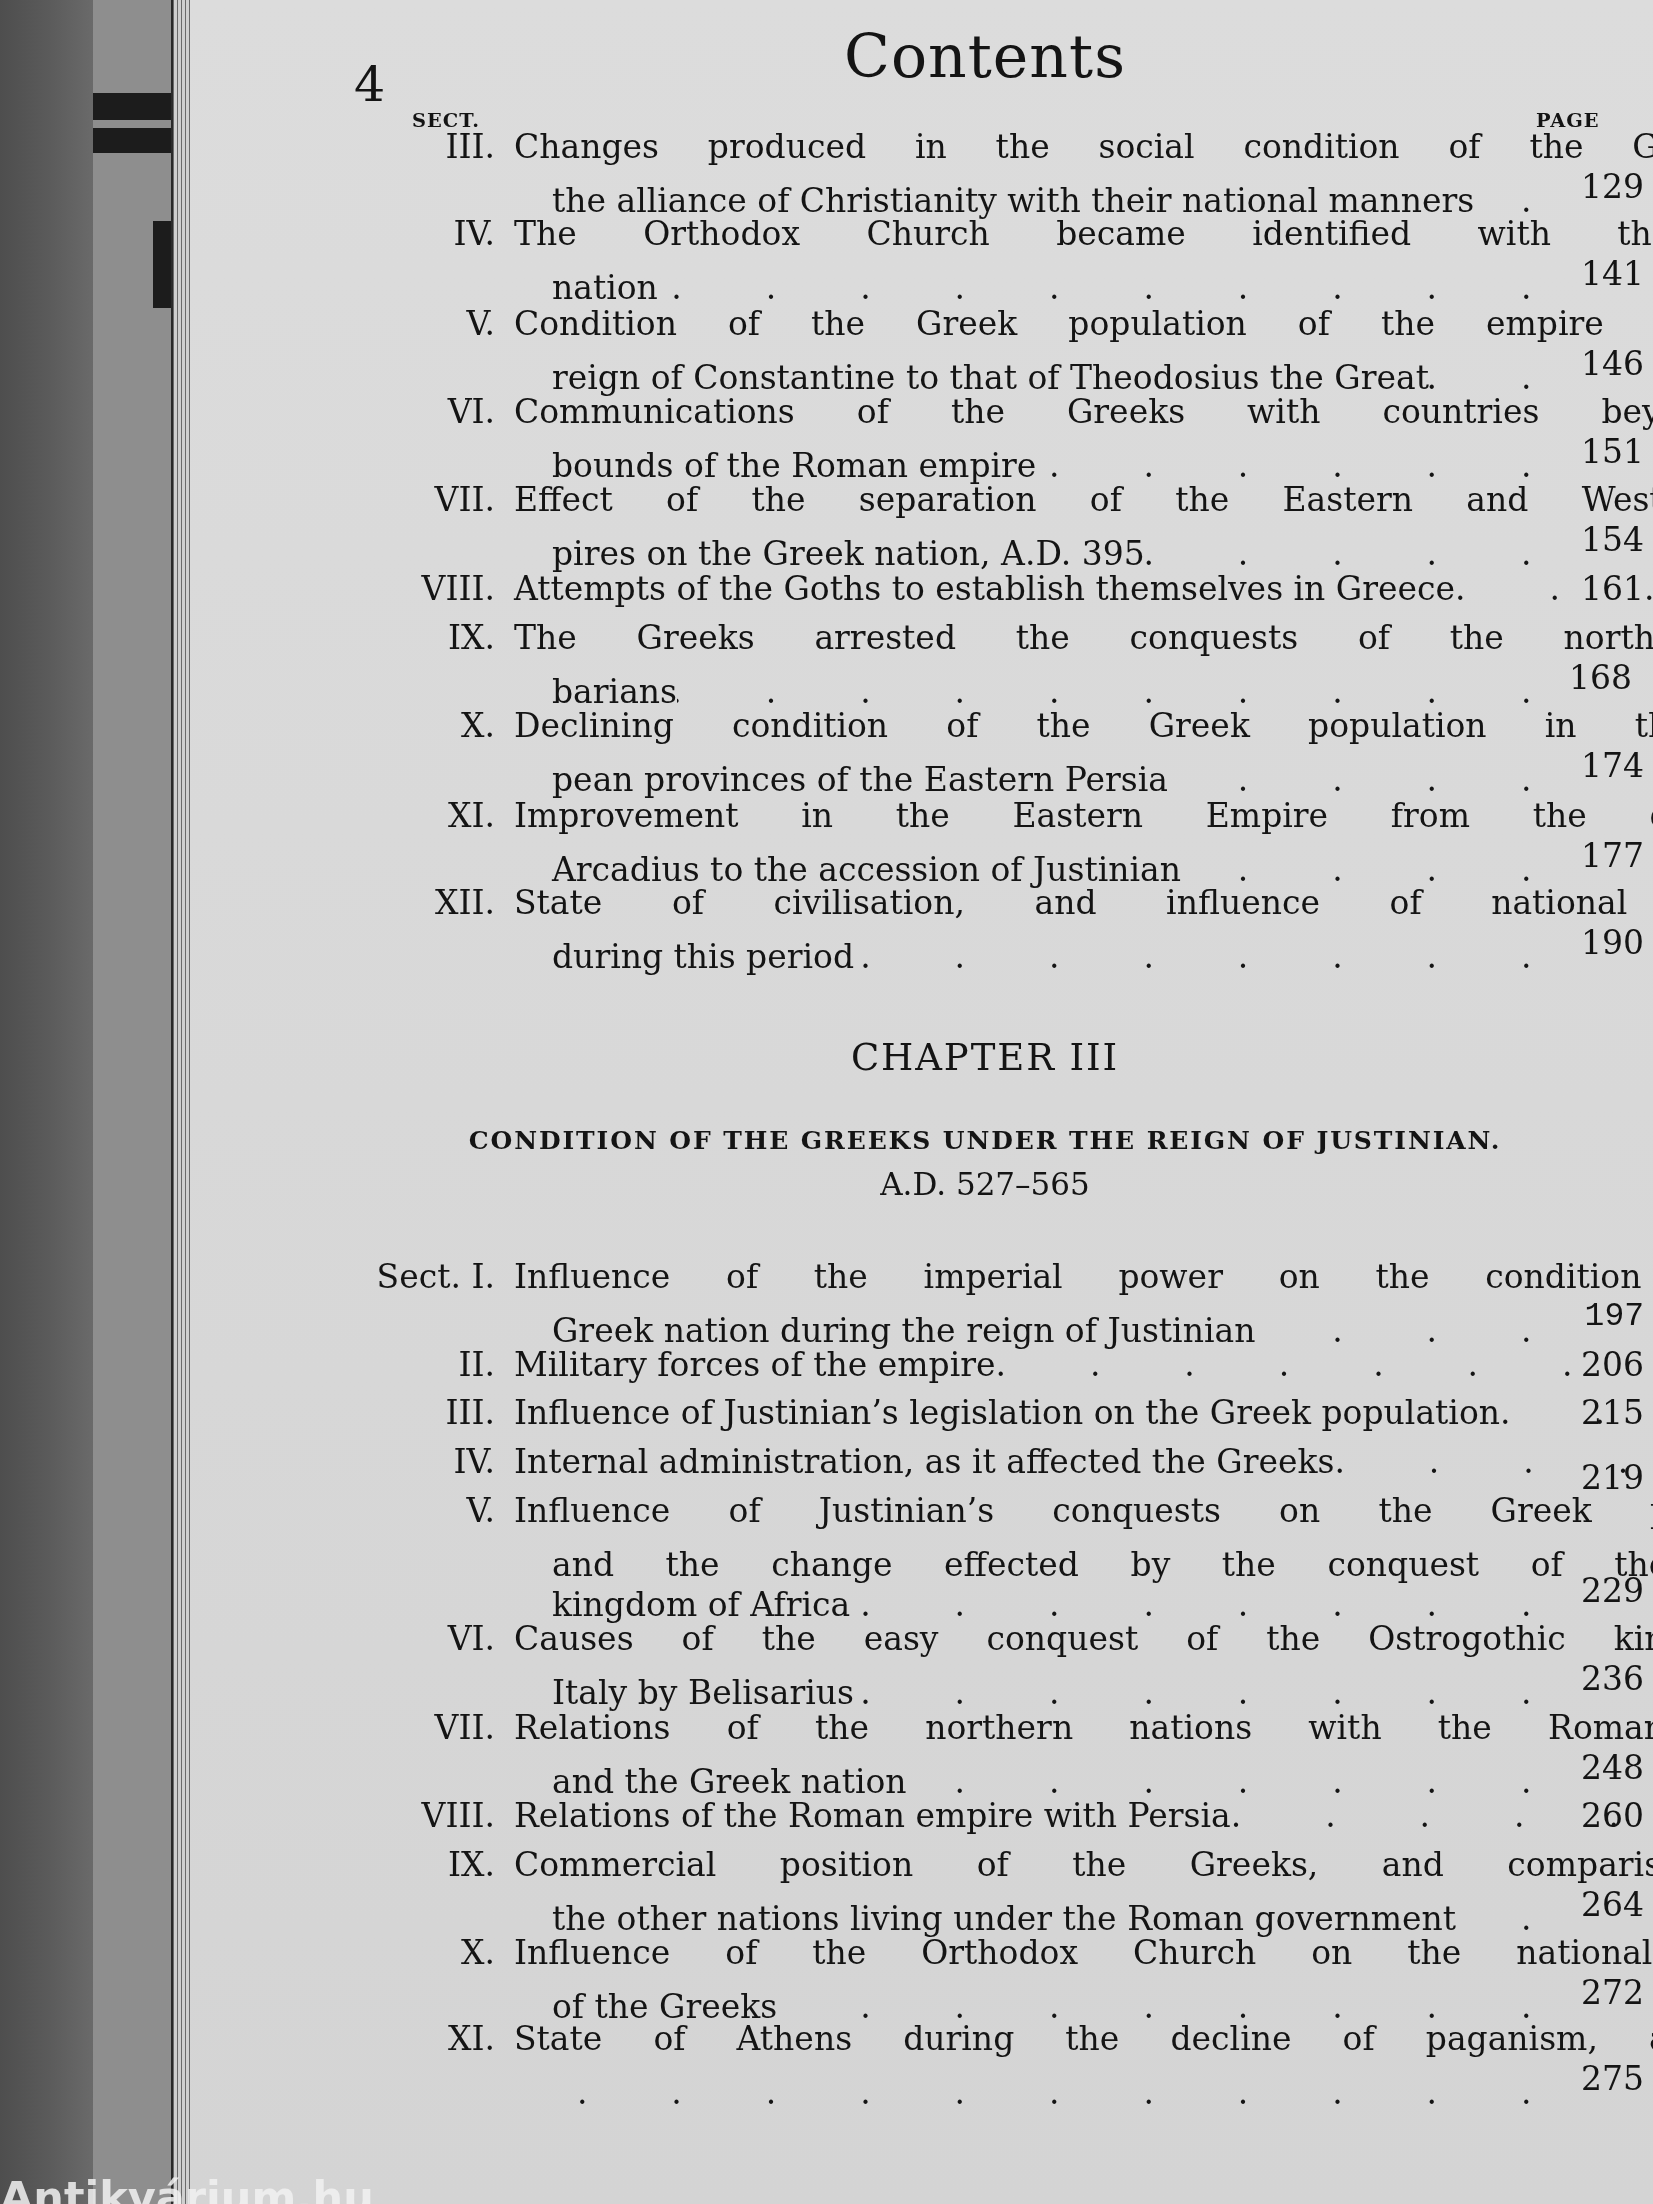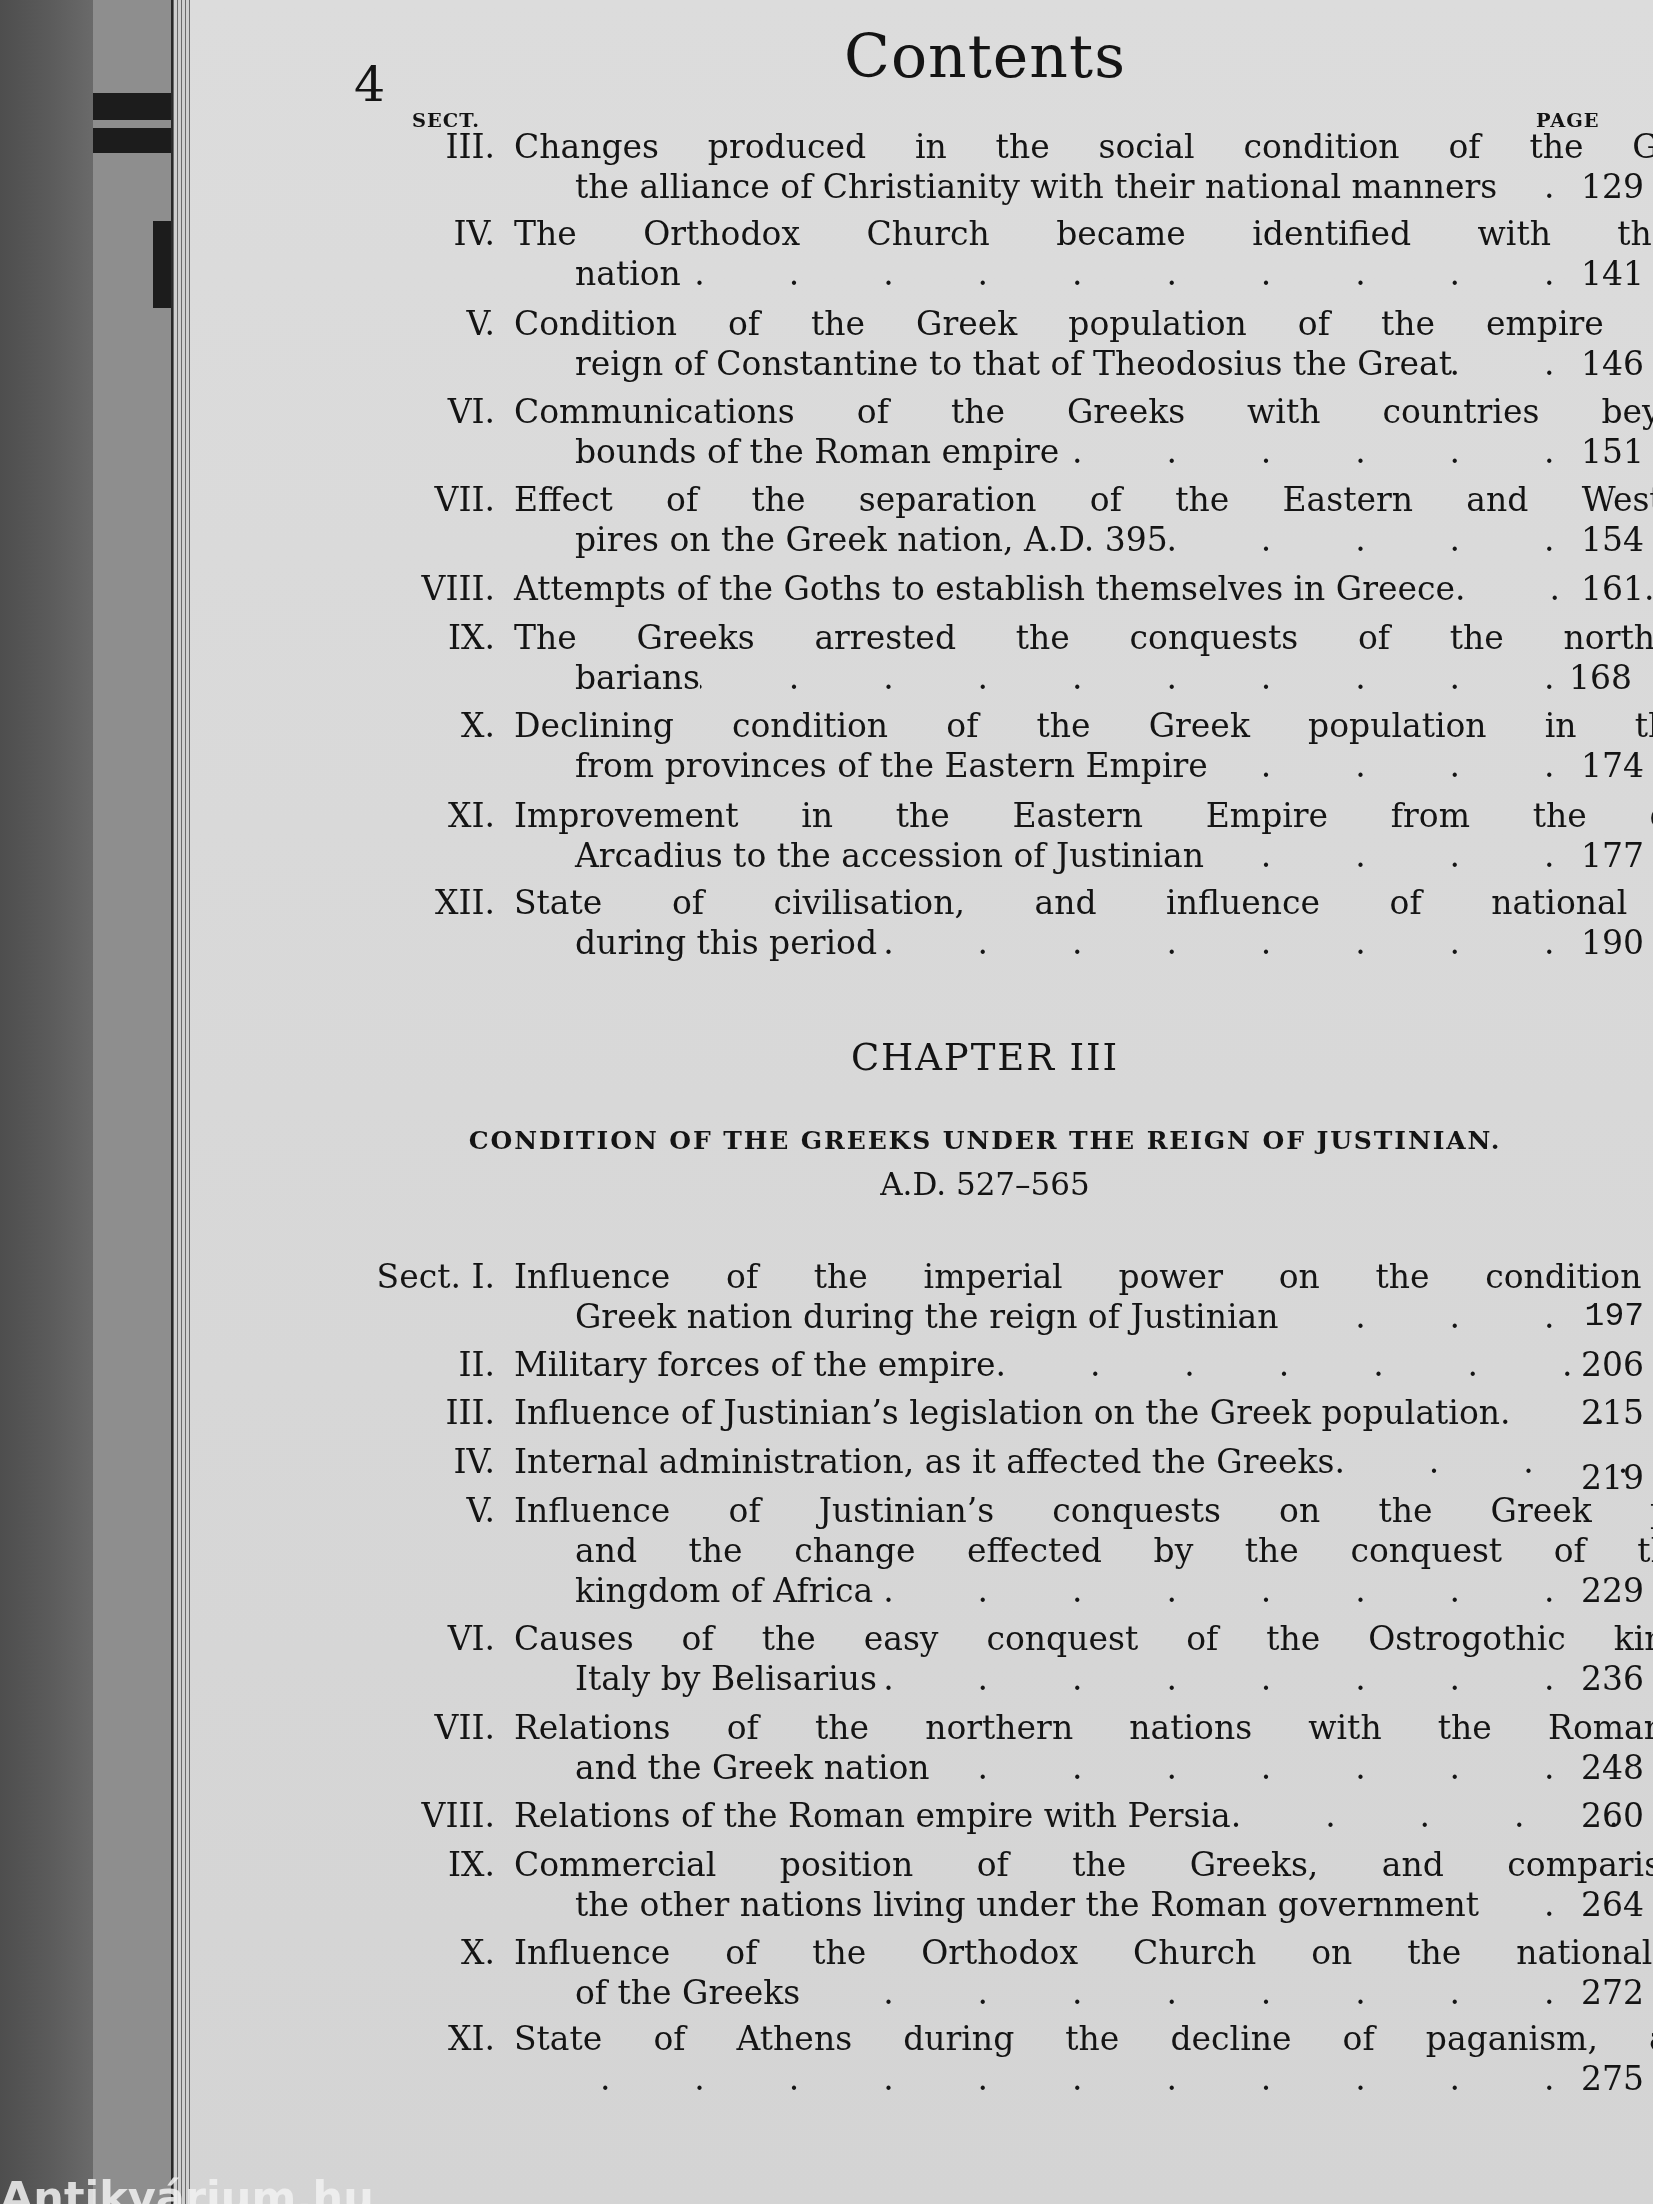--- a/index.html
+++ b/index.html
@@ -31,21 +31,21 @@
   }
   .folio { position:absolute; left:354px; top:56px; font-size:49px; }
   .running-title { position:absolute; left:0; width:1970px; top:21.3px; text-align:center; font-size:60px; letter-spacing:1px; }
   .col-head { position:absolute; top:109px; font-size:19.4px; font-weight:bold; letter-spacing:1px; }
   .col-sect { left:412px; }
   .col-page { left:1536px; }
 
   .entry { position:absolute; left:320px; width:1329px; font-size:33px; line-height:40px; }
   .num { position:absolute; left:0; width:175px; text-align:right; }
   .line1 { position:absolute; left:194px; width:1325px; white-space:nowrap; }
-  .cont { position:absolute; left:255px; width:1281px; white-space:nowrap; display:flex; }
+  .cont { position:absolute; left:232px; width:1281px; white-space:nowrap; display:flex;margin-top:14px; }
   .cont .txt { flex:0 0 auto; }
   .cont .dots { flex:1 1 auto; text-align:right; letter-spacing:0; overflow:hidden; }
   .pg { position:absolute; left:1237px; width:87px; text-align:right; }
 
   .chapter { position:absolute; left:0; width:1970px; text-align:center; font-size:37px; letter-spacing:1.9px; top:1036px; }
   .chapter-sub { position:absolute; left:0; width:1970px; text-align:center; font-size:25px; font-weight:bold; letter-spacing:1.9px; top:1126px; }
   .chapter-date { position:absolute; left:0; width:1970px; text-align:center; font-size:31px; top:1166px; }
   .watermark { position:absolute; left:0; top:2172px; font-family:"DejaVu Sans", sans-serif; font-weight:bold; font-size:43px; color:#f2f2f2; opacity:.85; }
 </style>
 </head>
@@ -124,21 +124,21 @@
       <span class="cont" style="top: 40px; display: flex; width: 990px;">
         <span class="txt">barians</span>
         <span class="dots" style="direction: rtl; white-space: pre;"> .        .        .        .        .        .        .        .        .        .        .        .</span>
       </span>
       <span class="pg" style="top: 40px; text-align: center;">168</span>
     </div>
     <div class="entry" style="top: 706px;">
       <span class="num">X.</span>
       <span class="line1" style="top: 0px; text-align: justify; text-align-last: justify;">Declining condition of the Greek population in the Euro-</span>
       <span class="cont" style="top: 40px; display: flex; width: 990px;">
-        <span class="txt">from provinces of the Eastern Empire</span>
+        <span class="txt">pean provinces of the Eastern Persia</span>
         <span class="dots" style="direction: rtl; white-space: pre;"> .        .        .        .        .        .        .        .        .        .        .        .</span>
       </span>
       <span class="pg" style="top: 40px;">174</span>
     </div>
     <div class="entry" style="top: 796px;">
       <span class="num">XI.</span>
       <span class="line1" style="top: 0px; text-align: justify; text-align-last: justify;">Improvement in the Eastern Empire from the death of</span>
       <span class="cont" style="top: 40px; display: flex; width: 990px;">
         <span class="txt">Arcadius to the accession of Justinian</span>
         <span class="dots" style="direction: rtl; white-space: pre;"> .        .        .        .        .        .        .        .        .        .        .        .</span>

